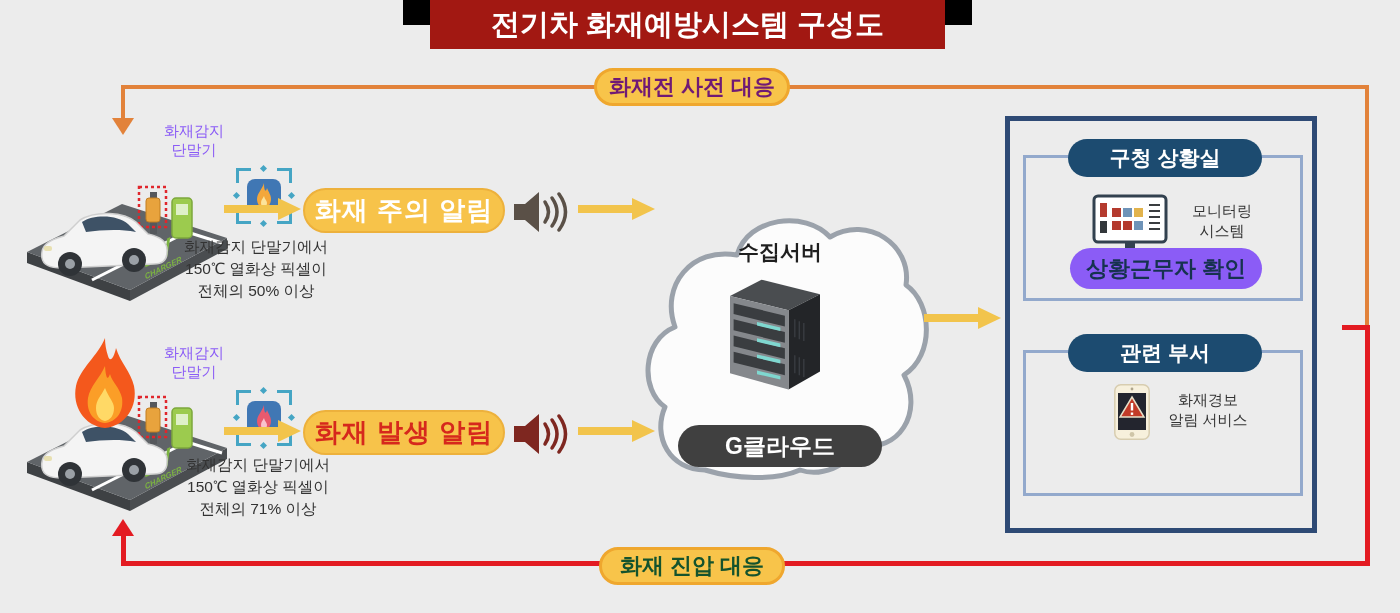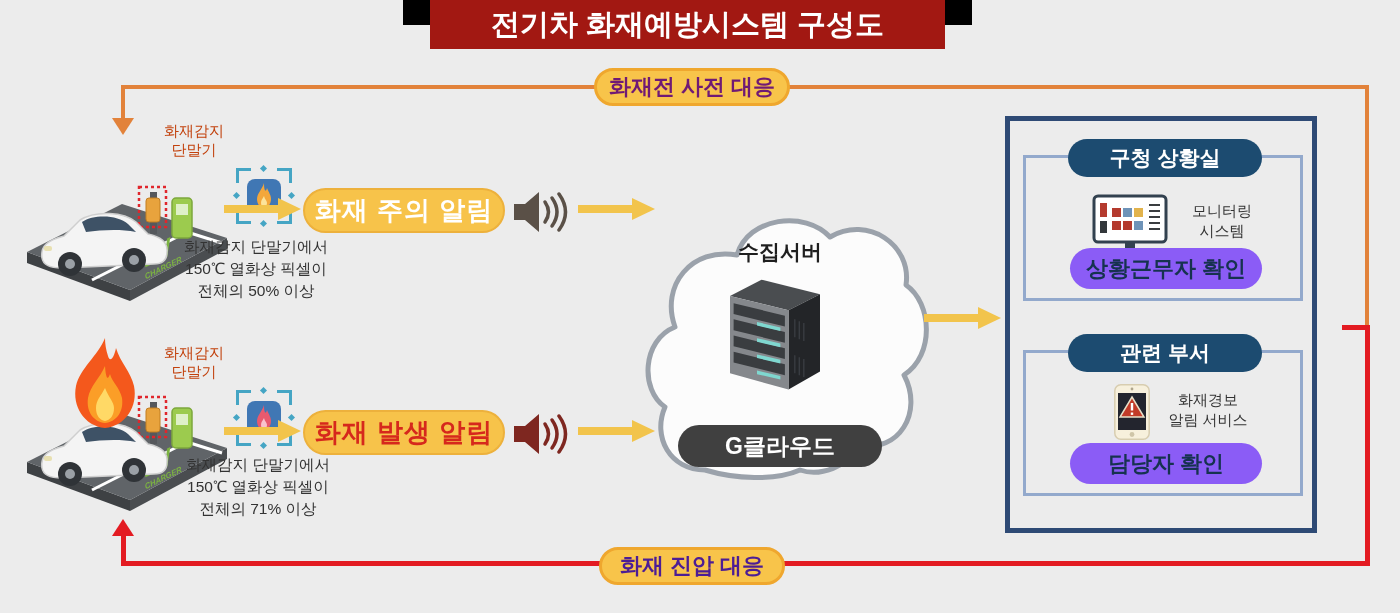--- a/index.html
+++ b/index.html
@@ -22,33 +22,33 @@
   .red{background:#E31B22;}
   .head-down{width:0;height:0;border-left:11px solid transparent;border-right:11px solid transparent;border-top:17px solid #E2823A;}
   .head-up{width:0;height:0;border-left:11px solid transparent;border-right:11px solid transparent;border-bottom:17px solid #E31B22;}
 
   .loop-pill{
     height:38px;border-radius:20px;background:#F8C44A;border:3px solid #EFA72E;
     font-size:22px;font-weight:bold;display:flex;align-items:center;justify-content:center;
     box-sizing:border-box;
   }
   .loop-pill.pre{color:#701a75;}
-  .loop-pill.sup{color:#4c1d95;align-items:center;}
+  .loop-pill.sup{color:#14532d;align-items:center;}
 
   
   .alert-pill{
     width:202px;height:45px;border-radius:23px;background:#F7C34A;border:2px solid #EDB13C;
     font-size:26px;font-weight:bold;display:flex;align-items:center;justify-content:center;
     box-sizing:border-box;letter-spacing:1px;
   }
   .alert-pill.caution{color:#FFFFFF;}
   .alert-pill.fire{color:#D6281C;}
 
   
-  .sensor-label{width:92px;text-align:center;font-size:15px;color:#c2410c;line-height:1.25;}
+  .sensor-label{width:92px;text-align:center;font-size:15px;color:#8b5cf6;line-height:1.25;}
   .condition{width:196px;text-align:center;font-size:15.5px;color:#333;line-height:1.42;}
   .tool-label{width:96px;text-align:center;font-size:15px;color:#333;line-height:1.35;}
 
   
   .detect{width:56px;height:56px;}
   .detect .core{
     position:absolute;left:11px;top:11px;width:34px;height:34px;border-radius:8px;
     background:#4077B4;display:flex;align-items:center;justify-content:center;
   }
   .bracket{position:absolute;width:12px;height:12px;border:3px solid #45A5C4;}
@@ -348,17 +348,14 @@
     <path d="M18,13 L30,33 L6,33 Z" fill="#C23B28" stroke="#E8E0C8" stroke-width="1.5"></path>
     <rect x="16.8" y="19" width="2.4" height="7.5" fill="#FFFFFF"></rect>
       <rect x="16.8" y="28.5" width="2.4" height="2.4" fill="#FFFFFF"></rect>
     <circle cx="18" cy="5" r="1.4" fill="#AFa58C"></circle>
       <circle cx="18" cy="50.5" r="2.4" fill="#CFC5A8"></circle>
   </svg>
   <div class="abs tool-label" style="left:1160px;top:390px;">
     <div>화재경보</div>
     <div>알림 서비스</div>
   </div>
-  <div class="abs action-pill" style="left:1070px;top:443px;">
-    <span>담당자 확인</span>
-  </div>
 
 </div>
 
 </body></html>

